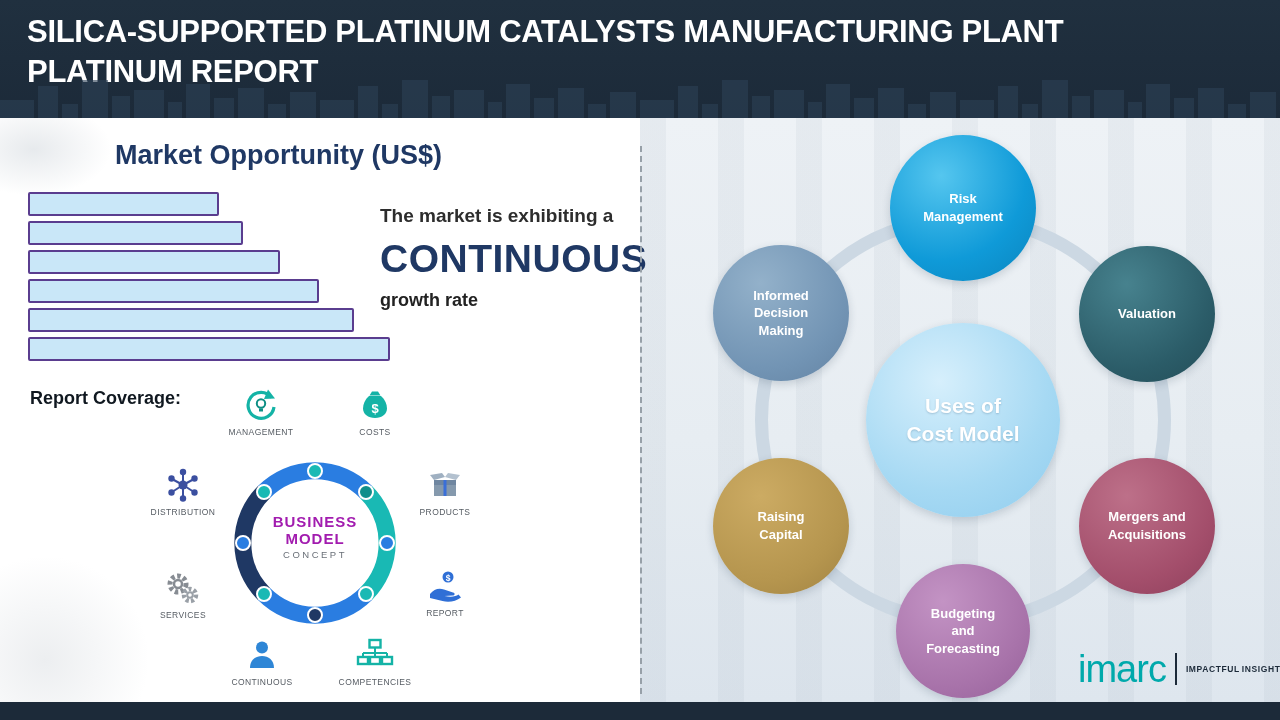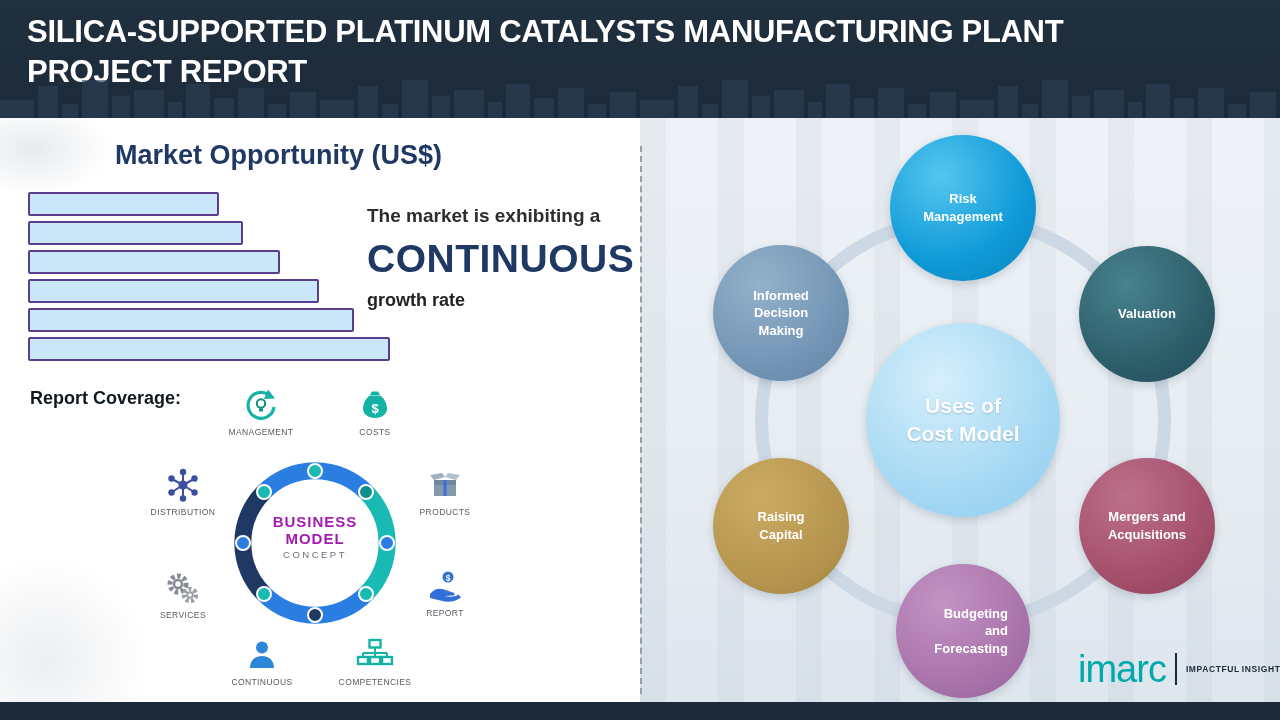--- a/index.html
+++ b/index.html
@@ -23,21 +23,21 @@
     background:
       repeating-linear-gradient(90deg, rgba(150,165,180,0.10) 0 26px, rgba(0,0,0,0) 26px 78px),
       linear-gradient(180deg,#eef2f6 0%, #e7edf2 55%, #dee6ee 100%); }
   .left-fade-top { left:0; top:118px; width:112px; height:78px; background:radial-gradient(ellipse at 30% 40%, rgba(175,185,195,0.30), rgba(0,0,0,0) 70%); }
   .left-fade-bottom { left:0; top:555px; width:150px; height:150px; background:radial-gradient(ellipse at 30% 70%, rgba(180,188,196,0.25), rgba(0,0,0,0) 70%); }
 
   
   .market-title { left:115px; top:140px; width:520px; color:#1f3864; font-size:27px; font-weight:bold; }
   .bars { left:28px; top:192px; width:362px; display:flex; flex-direction:column; gap:5px; }
   .bar { height:24px; background:#c9e7f8; border:2px solid #5a3d8f; border-radius:2px; }
-  .growth { left:367px; top:205px; width:270px; }
+  .growth { left:380px; top:205px; width:270px; }
   .growth-line1 { color:#2d2d2d; font-size:19px; font-weight:bold; display:block; }
   .growth-line2 { color:#1f3864; font-size:39px; font-weight:bold; letter-spacing:0.5px; display:block; margin-top:10px; }
   .growth-line3 { color:#222222; font-size:18px; font-weight:bold; display:block; margin-top:9px; }
   .coverage-label { left:30px; top:388px; color:#101820; font-size:18px; font-weight:bold; }
 
   
   .bm-ring { left:215px; top:443px; width:200px; height:200px; }
   .bm-center-text { left:255px; top:513px; width:120px; text-align:center; }
   .bm-center-text .l1, .bm-center-text .l2 { display:block; color:#a21caf; font-size:15px; font-weight:bold; letter-spacing:1px; }
   .bm-center-text .l3 { display:block; color:#6a7078; font-size:9.5px; letter-spacing:2.5px; margin-top:2px; }
@@ -57,21 +57,21 @@
   .cm-ring { left:755px; top:212px; width:416px; height:416px; border:13px solid #ccd8e3; border-radius:50%; }
   .node { position:absolute; border-radius:50%; display:flex; align-items:center; justify-content:center; text-align:center;
           color:#ffffff; font-weight:bold; font-size:13px; line-height:1.35; box-shadow:0 3px 8px rgba(30,50,70,0.18); }
   .node .node-label { display:block; }
   .node-risk     { left:890px;  top:135px; width:146px; height:146px; background:radial-gradient(circle at 35% 28%, #55c6ef, #0f9ad8 60%, #0b84bd 100%); }
   .node-risk .node-label { width:100px; }
   .node-valuation{ left:1079px; top:246px; width:136px; height:136px; background:radial-gradient(circle at 35% 28%, #47828e, #2b5c68 65%, #234c57 100%); }
   .node-mergers  { left:1079px; top:458px; width:136px; height:136px; background:radial-gradient(circle at 35% 28%, #bd7089, #a34e6b 65%, #8d3f5b 100%); }
   .node-mergers .node-label { width:110px; }
   .node-budgeting{ left:896px;  top:564px; width:134px; height:134px; background:radial-gradient(circle at 35% 28%, #c393c4, #a873aa 65%, #96619a 100%); }
-  .node-budgeting .node-label { width:90px;text-align:right; }
+  .node-budgeting .node-label { width:90px; }
   .node-raising  { left:713px;  top:458px; width:136px; height:136px; background:radial-gradient(circle at 35% 28%, #ccab63, #b5954e 65%, #a18342 100%); }
   .node-raising .node-label { width:70px; }
   .node-informed { left:713px;  top:245px; width:136px; height:136px; background:radial-gradient(circle at 35% 28%, #93b1ca, #7294b4 65%, #6383a3 100%); }
   .node-informed .node-label { width:88px; }
   .node-center   { left:866px;  top:323px; width:194px; height:194px; font-size:21px;
                    background:radial-gradient(circle at 38% 30%, #d6effc, #a6d9f3 60%, #8fccee 100%);
                    text-shadow:0 1px 2px rgba(40,80,110,0.25); }
   .node-center .node-label { width:120px; }
 
   
@@ -86,21 +86,21 @@
 
 <div class="page">
 
   <div class="abs right-bg"></div>
   <div class="abs left-fade-top"></div>
   <div class="abs left-fade-bottom"></div>
 
   <div class="abs header">
     <div class="abs header-title">
       <span>SILICA-SUPPORTED PLATINUM CATALYSTS MANUFACTURING PLANT</span><br>
-      <span>PROJECT REPORT</span>
+      <span>PLATINUM REPORT</span>
     </div>
     <svg class="skyline" viewBox="0 0 1280 48" preserveAspectRatio="none">
       <g fill="#2c4156" opacity="0.6">
         <g id="city">
           <rect x="0" y="30" width="34" height="18"></rect>
             <rect x="38" y="16" width="20" height="32"></rect>
           <rect x="62" y="34" width="16" height="14"></rect>
             <rect x="82" y="10" width="26" height="38"></rect>
           <rect x="112" y="26" width="18" height="22"></rect>
             <rect x="134" y="20" width="30" height="28"></rect>

